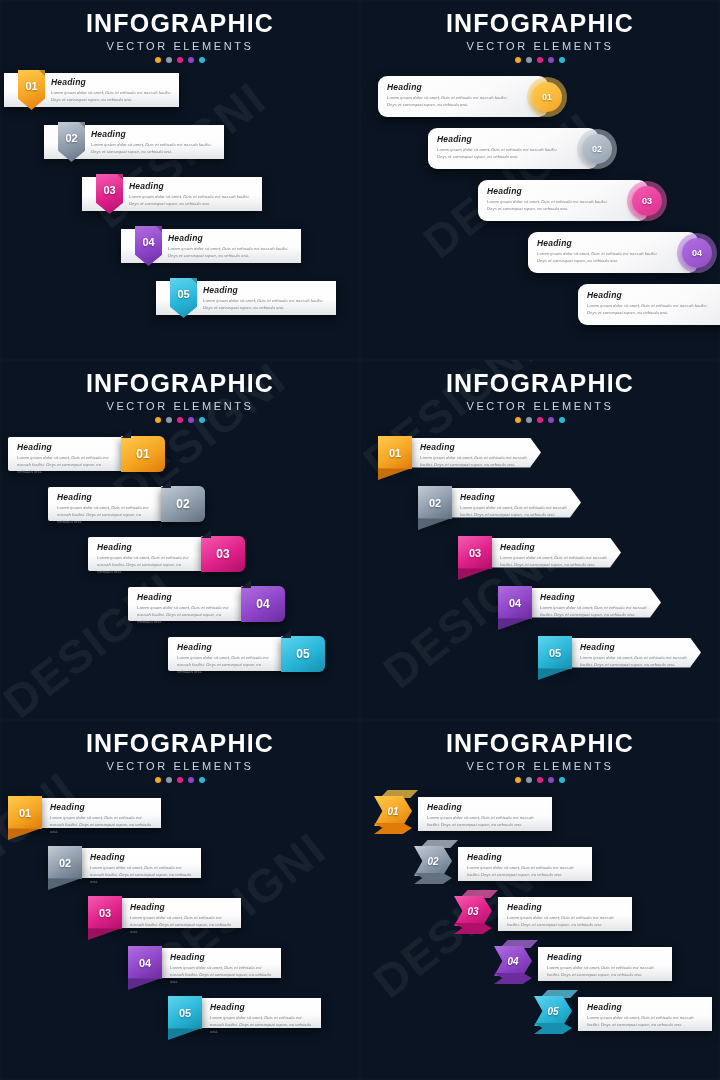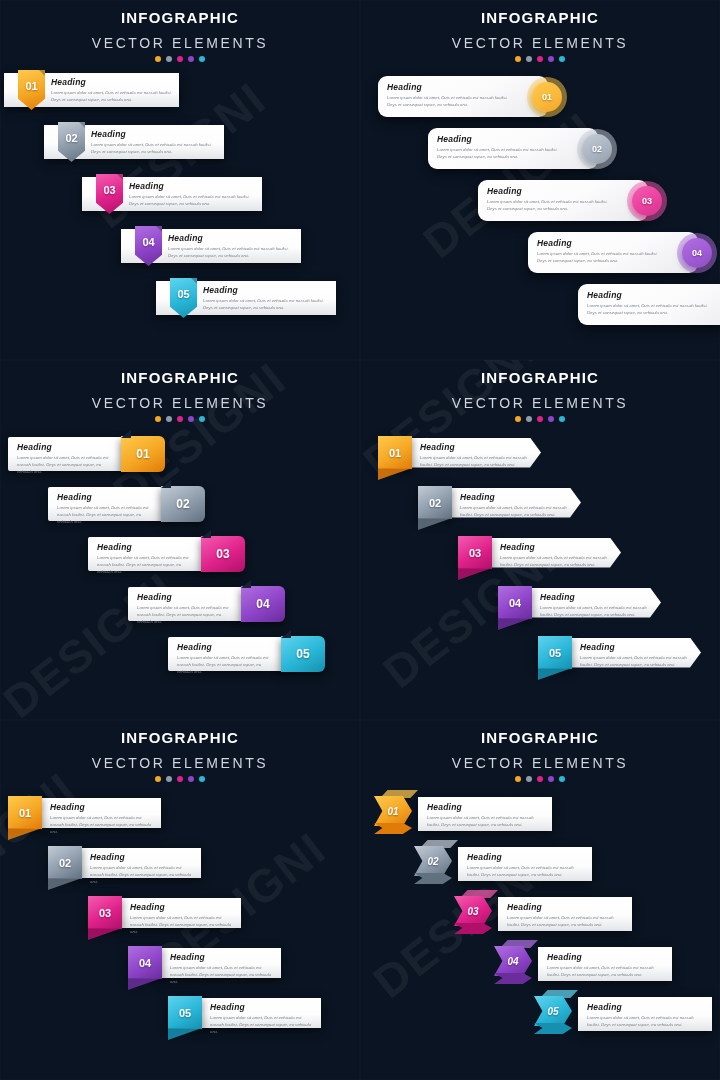--- a/index.html
+++ b/index.html
@@ -15,22 +15,22 @@
 
   
   .wm { position:absolute; inset:-20%; pointer-events:none; opacity:.055; }
   .wm span { position:absolute; color:#fff; font-size:46px; font-weight:700;
              letter-spacing:2px; transform:rotate(-38deg); white-space:nowrap; }
   .wmline { position:absolute; background:rgba(255,255,255,.05); height:1px;
             width:420px; transform-origin:left center; }
 
   
   .hdr { position:relative; text-align:center; padding-top:9px; z-index:4; }
-  .hdr .t { color:#fff; font-size:15px; font-weight:700; letter-spacing:1.2px; }
-  .hdr .s { color:#cfd6df; font-size:14px; letter-spacing:2.6px; margin-top:9px; }
+  .hdr .t { color:#fff; font-size:25px; font-weight:700; letter-spacing:1.2px; }
+  .hdr .s { color:#cfd6df; font-size:11px; letter-spacing:2.6px; margin-top:2px; }
   .dots { margin-top:5px; display:flex; gap:5px; justify-content:center; }
   .dots i { width:6px; height:6px; border-radius:50%; display:block; }
 
   .stage { position:absolute; left:0; right:0; top:62px; bottom:0; z-index:3; }
   .row { position:absolute; display:flex; align-items:center; }
 
   .bar { background:linear-gradient(180deg,#ffffff 0%,#fdfdfd 55%,#e3e5e8 100%);
          box-shadow:0 3px 9px rgba(0,0,0,.55); }
   .txt { padding:5px 8px 5px 0; }
   .hd { font-size:8.5px; font-style:italic; font-weight:700; color:#1b1b1b; letter-spacing:.2px; }

